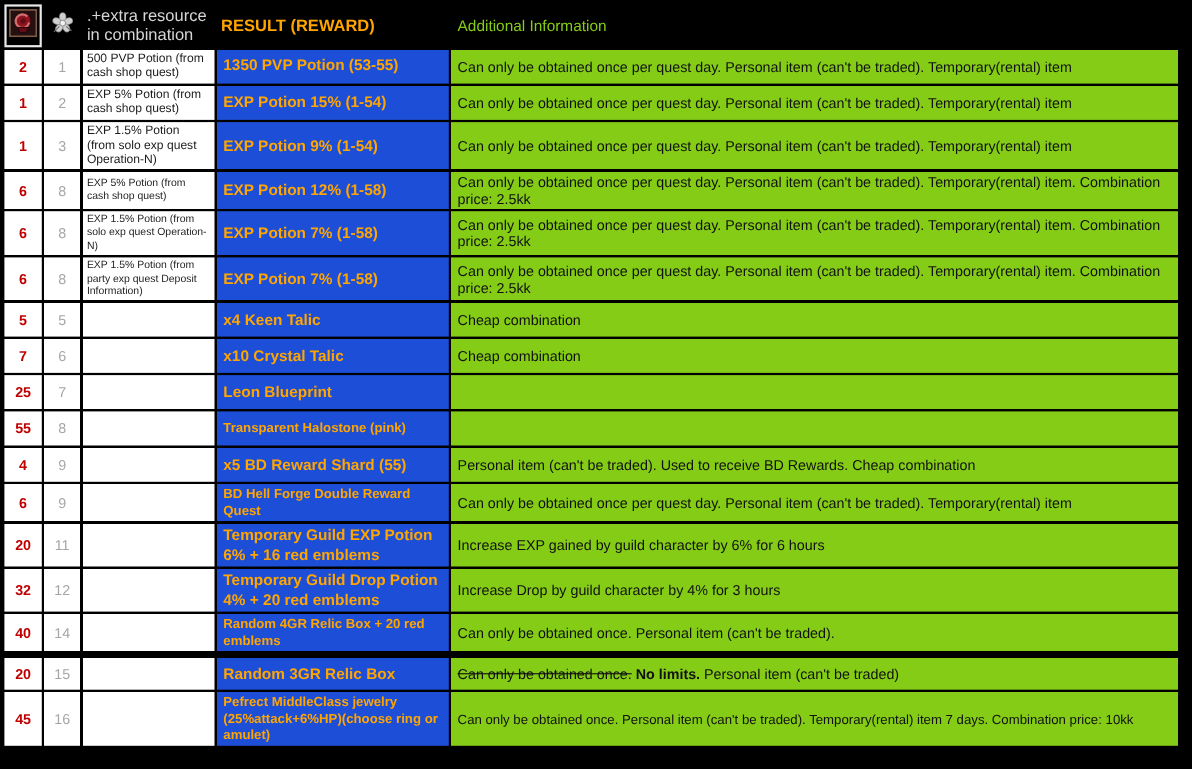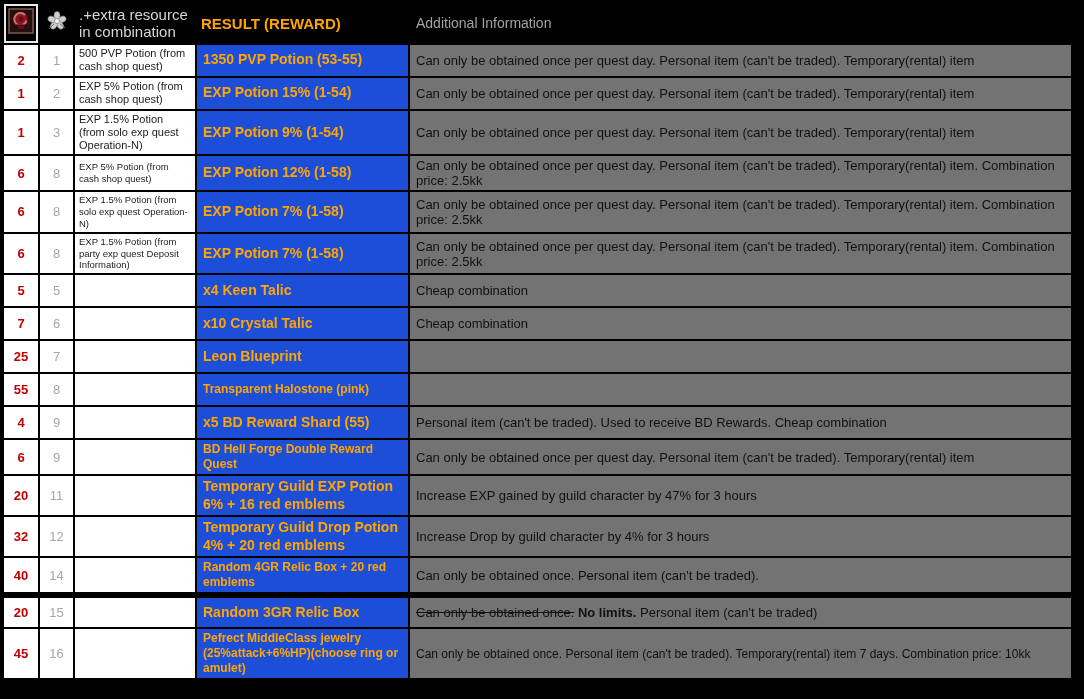--- a/index.html
+++ b/index.html
@@ -27,30 +27,30 @@
   th.icon-cell { text-align: center; padding: 1px; }
   th.icon-cell.selected { outline: 2px solid #e9e9e9; outline-offset: -3px; }
   th.extra-h {
     color: #d6d6d6; font-size: 15px; font-weight: normal; line-height: 1.15;
     border-left: 1px solid #9a9a9a; border-right: 1px solid #c9c9c9;
   }
   th.result-h {
     color: #FFA500; font-weight: bold; font-size: 15px;
     border-right: 1px solid #c9c9c9;
   }
-  th.info-h { color: #a3a3a3; font-size: 14px; font-weight: normal; padding-left: 6px; }
+  th.info-h { color: #84cc16; font-size: 14px; font-weight: normal; padding-left: 6px; }
   tbody tr { height: 33px; }
   tbody tr.thick-top td { border-top: 6px solid #000; }
   td.c1 { background: #fff; color: #C00000; font-weight: bold; text-align: center; font-size: 13px; }
   td.c2 { background: #fff; color: #A6A6A6; text-align: center; font-size: 13px; }
   td.c3 { background: #fff; color: #1c1c1c; font-size: 11px; line-height: 1.2; padding: 2px 4px; margin-left: 48px; }
   td.c3.small { font-size: 9.5px; line-height: 1.25; }
   td.c4 { background: #1d4ed8; color: #FFA500; font-weight: bold; font-size: 14px; line-height: 1.25; padding: 2px 6px; }
   td.c4.small { font-size: 12px; line-height: 1.25; }
-  td.c5 { background: #737373; color: #111; font-size: 13px; padding: 2px 6px; }
+  td.c5 { background: #84cc16; color: #111; font-size: 13px; padding: 2px 6px; }
   td.c5.small { font-size: 12px; }
   .seg-strike { text-decoration: line-through; text-align: center; }
   .seg-bold { font-weight: bold; }
 </style>
 </head>
 <body>
 
 <table class="reward-table">
   <colgroup>
     <col class="c-crimson">
@@ -175,21 +175,21 @@
     <td class="c2">9</td>
     <td class="c3"></td>
     <td class="c4 small">BD Hell Forge Double Reward Quest</td>
     <td class="c5"><span class="seg-normal">Can only be obtained once per quest day. Personal item (can't be traded). Temporary(rental) item</span></td>
   </tr>
       <tr>
     <td class="c1">20</td>
     <td class="c2">11</td>
     <td class="c3"></td>
     <td class="c4">Temporary Guild EXP Potion 6% + 16 red emblems</td>
-    <td class="c5"><span class="seg-normal">Increase EXP gained by guild character by 47% for 3 hours</span></td>
+    <td class="c5"><span class="seg-normal">Increase EXP gained by guild character by 6% for 6 hours</span></td>
   </tr>
       <tr>
     <td class="c1">32</td>
     <td class="c2">12</td>
     <td class="c3"></td>
     <td class="c4">Temporary Guild Drop Potion 4% + 20 red emblems</td>
     <td class="c5"><span class="seg-normal">Increase Drop by guild character by 4% for 3 hours</span></td>
   </tr>
       <tr>
     <td class="c1">40</td>

